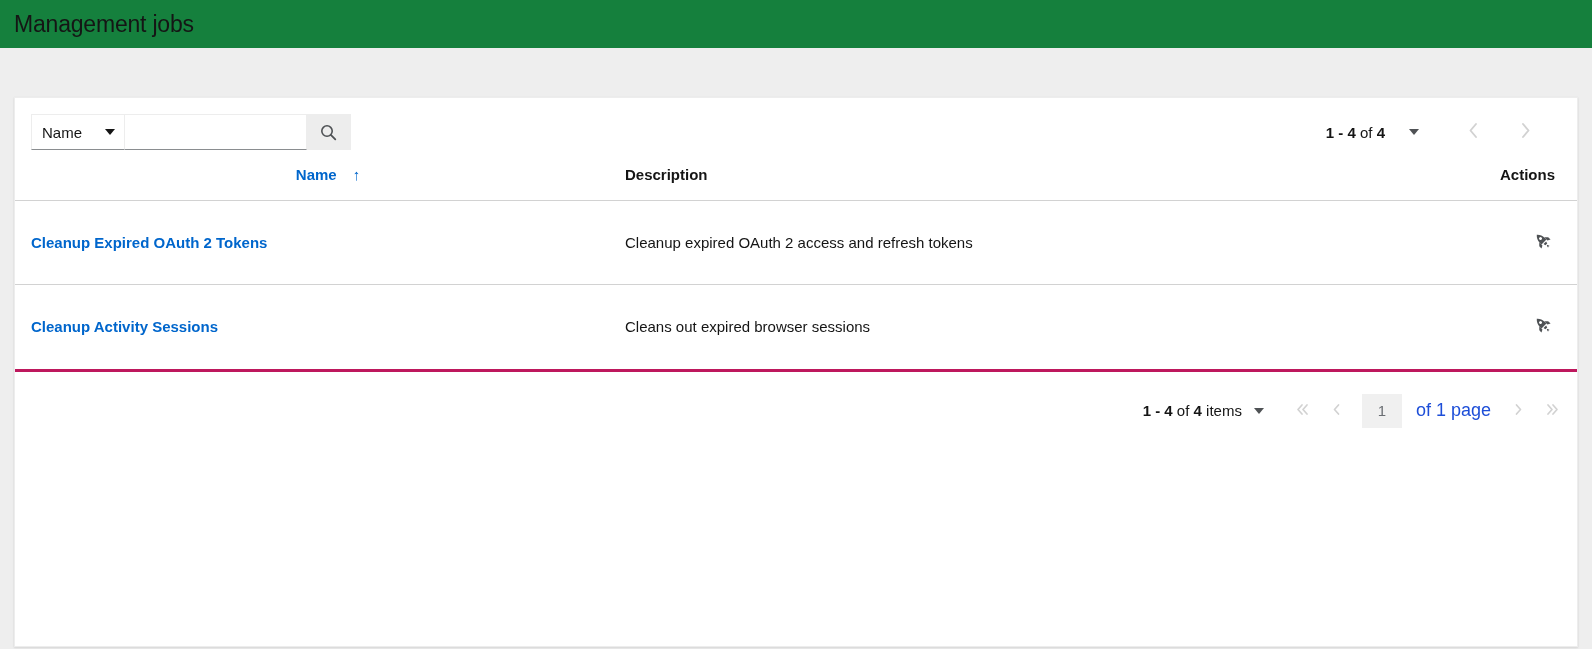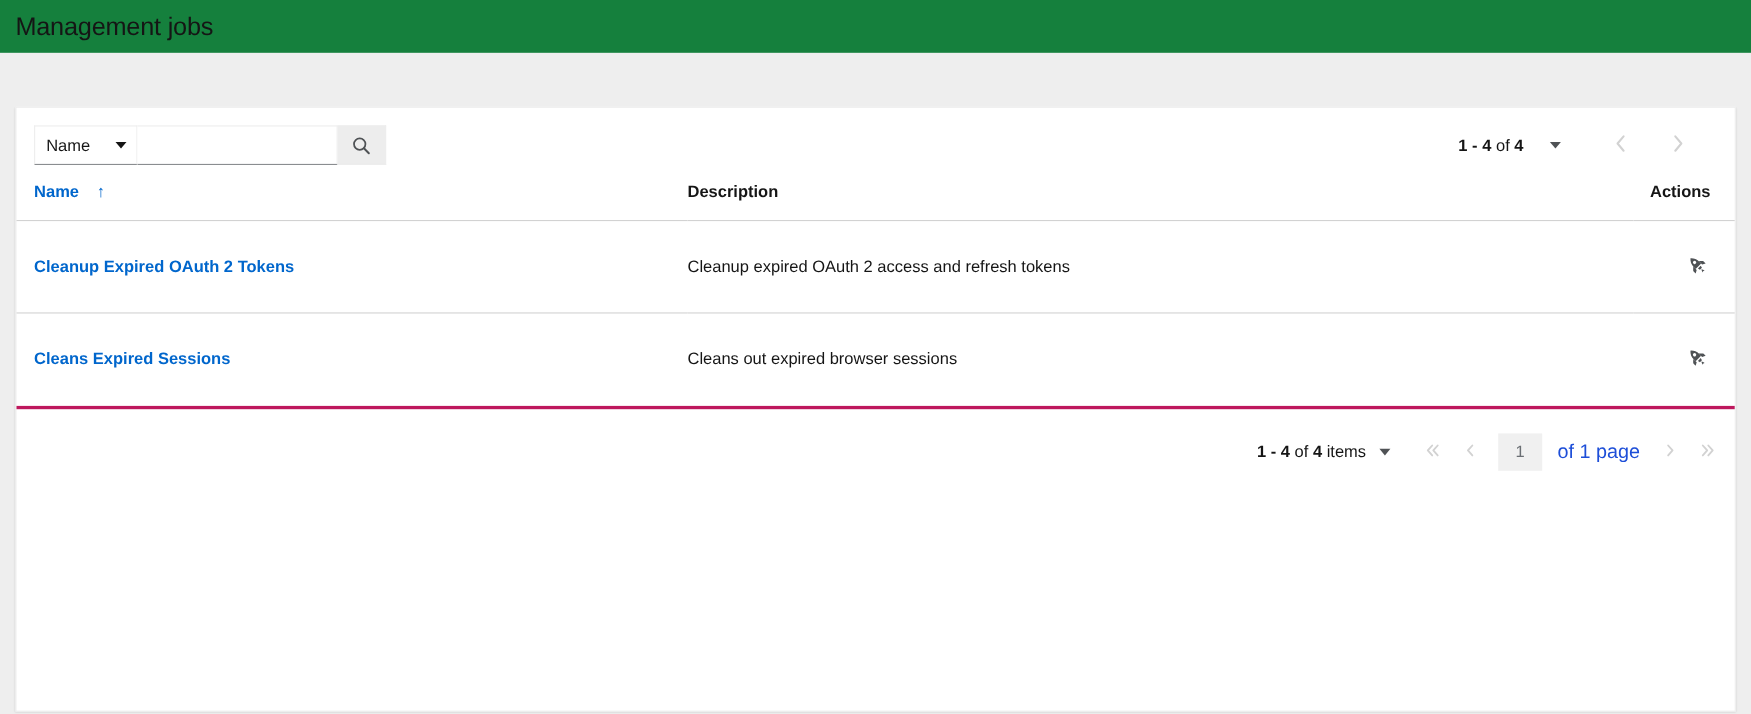--- a/index.html
+++ b/index.html
@@ -145,21 +145,21 @@
     table-layout: fixed;
   }
   thead th {
     text-align: left;
     font-size: 15px;
     padding: 0 0 17px 0;
     vertical-align: bottom;
     font-weight: 700;
     color: #151515;
   }
-  th.col-name { width: 610px; padding-left: 16px; }
+  th.col-name { width: 610px; padding-left: 16px; text-align: center; }
   th.col-desc { width: 860px; }
   th.col-actions { text-align: right; padding-right: 22px; }
 
   .sort-link {
     color: #06c;
     font-weight: 700;
     text-decoration: none;
     cursor: pointer;
   }
   .sort-arrow {
@@ -319,21 +319,21 @@
                     <path d="M10 15.3c.7.9 1.1 1.9 1.1 3-.4-.3-.8-.5-1.1-.6-.3.1-.7.3-1.1.6 0-1.1.4-2.1 1.1-3z"></path>
                     <circle cx="10" cy="6.5" r="1.5" fill="#ffffff"></circle>
                   </g>
                 </svg>
               </span>
             </button>
           </td>
         </tr>
         <tr>
           <td class="cell-name">
-            <a>Cleans Expired Sessions</a>
+            <a>Cleanup Activity Sessions</a>
           </td>
           <td class="cell-desc">Cleans out expired browser sessions</td>
           <td class="cell-actions">
             <button class="launch-btn">
               <span>
                 <svg width="20" height="20" viewBox="0 0 20 20" aria-hidden="true">
                   <g fill="#4f5255" transform="rotate(-45 10 10)">
                     <path d="M10 1.2c2.2 1.9 3.5 4.6 3.5 7.6v2.6h-7V8.8c0-3 1.3-5.7 3.5-7.6z"></path>
                     <path d="M6.5 8.3 4.1 10.6c-.3.3-.5.7-.5 1.1v2.6l2.9-1.6z"></path>
                     <path d="M13.5 8.3l2.4 2.3c.3.3.5.7.5 1.1v2.6l-2.9-1.6z"></path>

